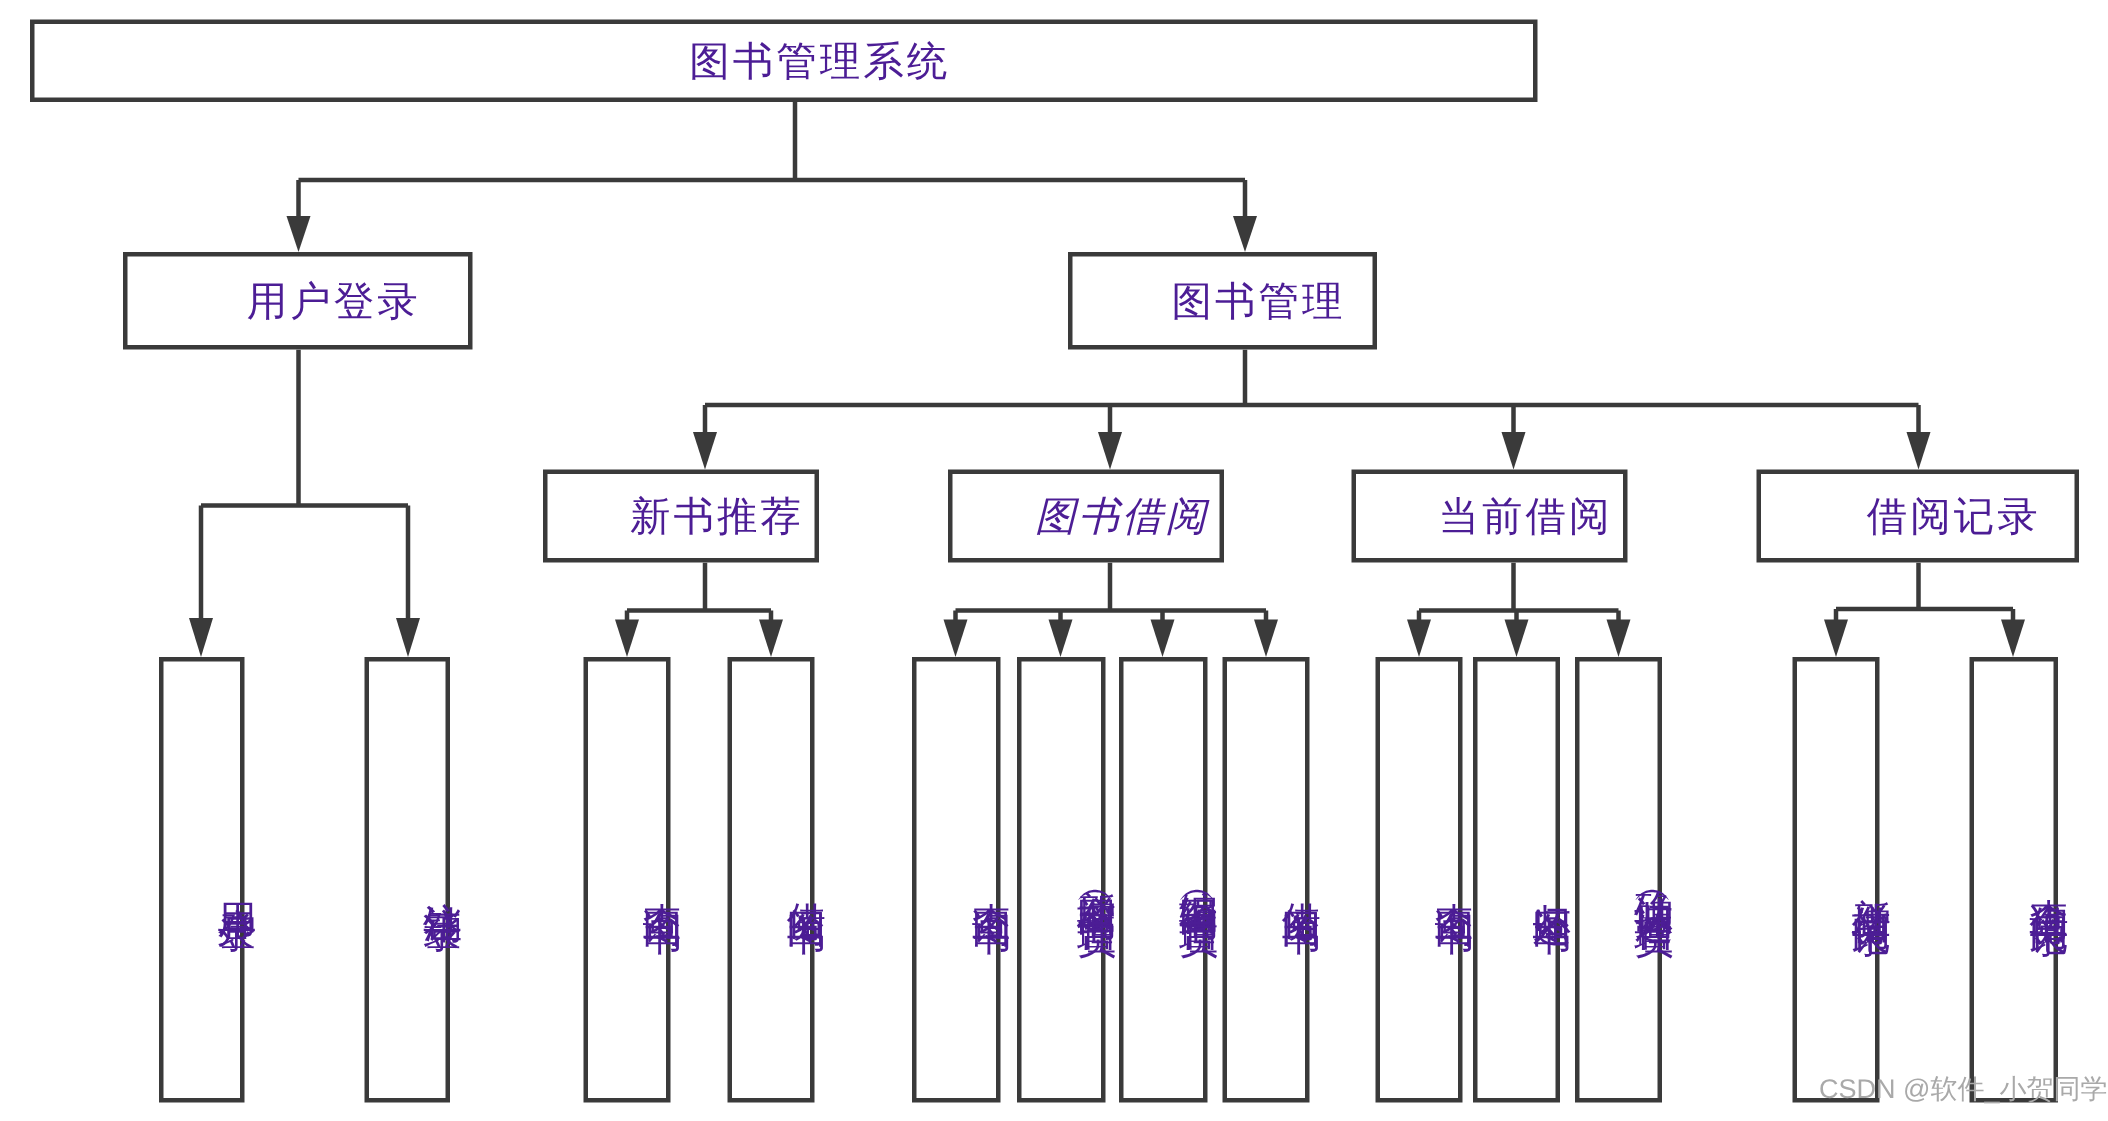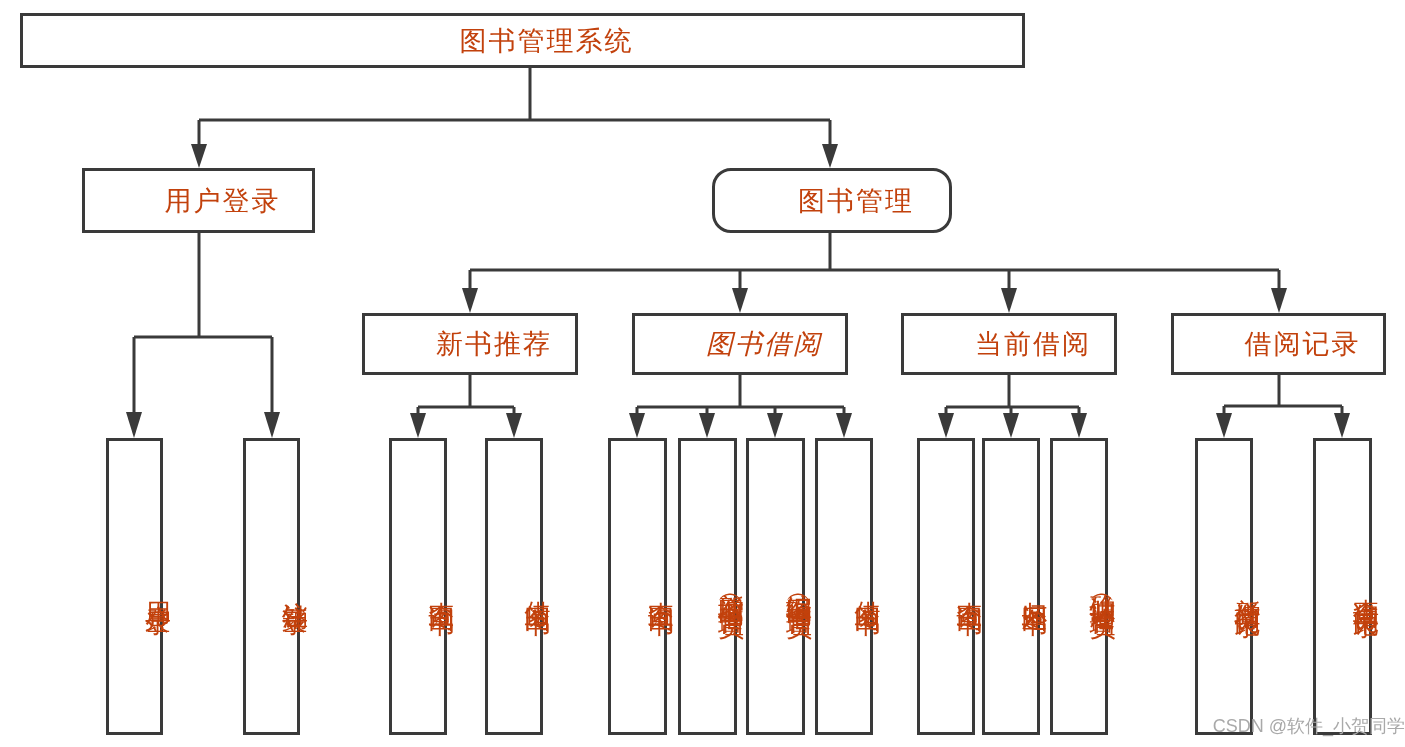--- a/index.html
+++ b/index.html
@@ -27,30 +27,30 @@
     stroke: none;
   }
   .box {
     position: absolute;
     box-sizing: border-box;
     border: 3px solid #3a3a3a;
     background: #ffffff;
     display: flex;
     align-items: center;
     justify-content: center;
-    color: #c2410c;
+    color: #4c1d95;
     z-index: 1;
     padding-left: 48px;
   }
   .hbox {
     font-size: 27px;
     letter-spacing: 2px;
     white-space: nowrap;
   }
-  .l3 { top: 313px; height: 62px; width: 216px; }
+  .l3 { top: 313px; height: 62px; width: 184px; }
   .vbox {
     top: 438px;
     height: 297px;
     writing-mode: vertical-rl;
     text-orientation: mixed;
     font-size: 26px;
     letter-spacing: 3px;
     line-height: 1;
   }
   .watermark {
@@ -109,21 +109,21 @@
     <g>
       <path d="M1279 375 V406 M1224 406 H1342 M1224 406 V418 M1342 406 V418"></path>
       <polygon points="1216,413 1232,413 1224,438"></polygon>
       <polygon points="1334,413 1350,413 1342,438"></polygon>
     </g>
   </svg>
 
   <div class="box hbox" style="left:20px; top:13px; width:1005px; height:55px;">图书管理系统</div>
 
   <div class="box hbox" style="left:82px; top:168px; width:233px; height:65px;">用户登录</div>
-  <div class="box hbox" style="left:712px; top:168px; width:240px; height:65px;border-radius:19px;">图书管理</div>
+  <div class="box hbox" style="left:712px; top:168px; width:206px; height:65px;">图书管理</div>
 
   <div class="box hbox l3" style="left:362px;">新书推荐</div>
   <div class="box hbox l3" style="left:632px;font-style:italic;">图书借阅</div>
   <div class="box hbox l3" style="left:1171px; width:215px;">借阅记录</div>
   <div class="box hbox l3" style="left:901px;">当前借阅</div>
 
   <div class="box vbox" style="left:106px; width:57px;">用户登录</div>
   <div class="box vbox" style="left:243px; width:57px;">注销登录</div>
 
   <div class="box vbox" style="left:389px; width:58px;">查询图书</div>

